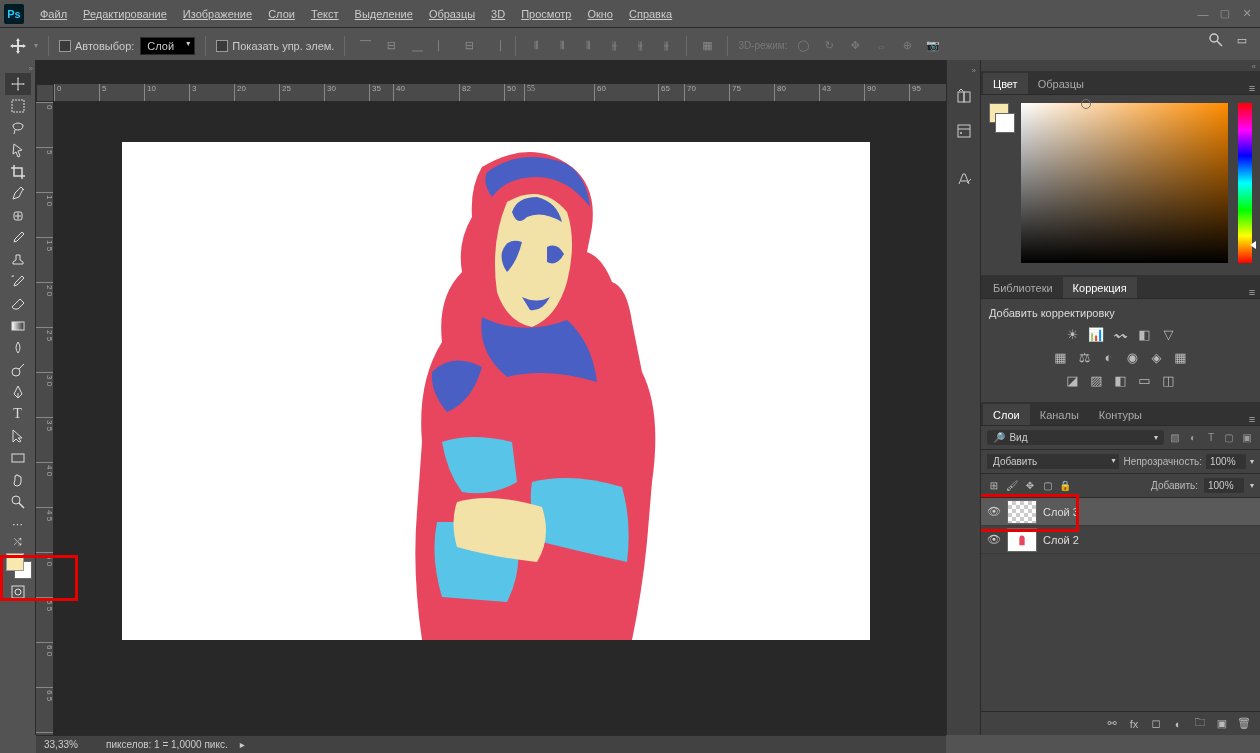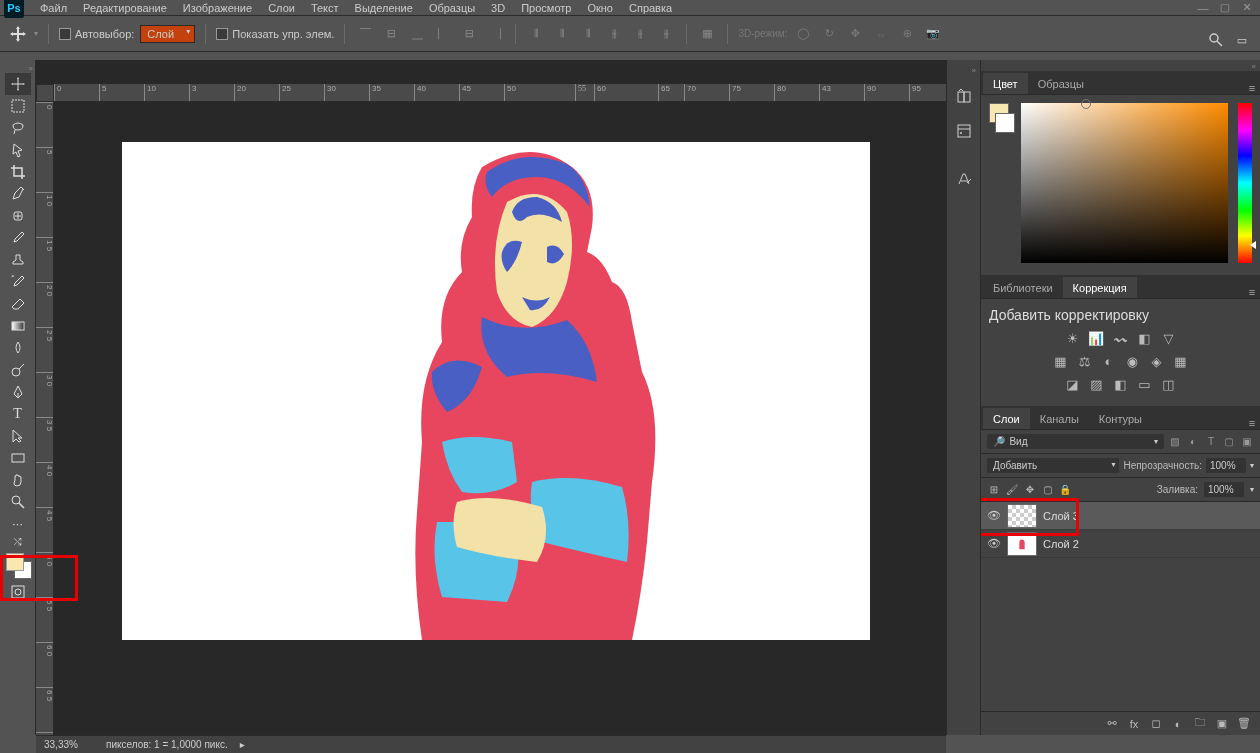--- a/index.html
+++ b/index.html
@@ -1,31 +1,31 @@
 <!DOCTYPE html>
 <html><head>
 <meta charset="utf-8">
 <style>
 * { margin: 0; padding: 0; box-sizing: border-box; user-select: none; }
 body { width: 1260px; height: 753px; background: #535353; font-family: "Segoe UI", Arial, sans-serif; font-size: 11px; color: #cccccc; overflow: hidden; position: relative; }
 
 
-.menu-bar { height: 16px; background: #535353; display: flex; align-items: center; padding: 0 4px; border-bottom: 1px solid #2a2a2a; }
+.menu-bar { height: 28px; background: #535353; display: flex; align-items: center; padding: 0 4px; border-bottom: 1px solid #2a2a2a; }
 .ps-logo { width: 20px; height: 20px; background: #001d26; color: #26c9ff; font-weight: bold; font-size: 11px; display: flex; align-items: center; justify-content: center; border-radius: 2px; margin-right: 8px; }
-.menu-item { padding: 4px 8px; cursor: default; }
+.menu-item { padding: 4px 8px; cursor: default; text-decoration: underline; }
 .window-controls { margin-left: auto; display: flex; gap: 4px; }
 .wc { width: 18px; height: 14px; display: flex; align-items: center; justify-content: center; color: #999; cursor: default; }
 
 
 .options-bar { height: 36px; background: #535353; display: flex; align-items: center; padding: 0 8px; border-bottom: 1px solid #2a2a2a; gap: 6px; }
 .move-icon { width: 20px; height: 20px; display: flex; align-items: center; justify-content: center; }
 .opt-sep { width: 1px; height: 20px; background: #6a6a6a; margin: 0 4px; }
 .checkbox-wrap { display: flex; align-items: center; gap: 4px; }
 .checkbox { width: 12px; height: 12px; border: 1px solid #999; background: #3a3a3a; }
-.dropdown { background: #c2410c; padding: 2px 18px 2px 6px; border: 1px solid #2a2a2a; position: relative; font-size: 11px; min-width: 55px; }
+.dropdown { background: #000000; padding: 2px 18px 2px 6px; border: 1px solid #2a2a2a; position: relative; font-size: 11px; min-width: 55px; }
 .dropdown::after { content: "▾"; position: absolute; right: 4px; top: 1px; font-size: 8px; }
 .align-btn { width: 20px; height: 20px; display: flex; align-items: center; justify-content: center; color: #888; cursor: default; }
 .disabled-text { color: #777; font-size: 10px; }
 .icon-3d { width: 20px; height: 20px; display: flex; align-items: center; justify-content: center; color: #7a7a7a; }
 
 
 .main-area { position: absolute; top: 60px; left: 0; right: 0; bottom: 18px; display: flex; }
 .left-tools { width: 36px; background: #535353; border-right: 1px solid #2a2a2a; display: flex; flex-direction: column; align-items: center; padding-top: 4px; }
 .tool-btn { width: 26px; height: 22px; display: flex; align-items: center; justify-content: center; margin: 0; color: #ddd; cursor: default; }
 .tool-btn.active { background: #3a3a3a; }
@@ -65,21 +65,21 @@
 .cs-fg { background: #f8e8b0; }
 .cs-bg { background: #fff; margin-top: -12px; margin-left: 6px; }
 .color-field { flex: 1; height: 160px; background: linear-gradient(to right, #fff 0%, #ff8c00 100%); position: relative; }
 .color-field::after { content: ""; position: absolute; inset: 0; background: linear-gradient(to bottom, transparent 0%, #000 100%); }
 .color-cursor { position: absolute; top: -4px; left: 60px; width: 10px; height: 10px; border: 1px solid #777; border-radius: 50%; z-index: 2; }
 .hue-strip { width: 14px; height: 160px; background: linear-gradient(to bottom, #ff0000 0%, #ff00ff 17%, #0000ff 33%, #00ffff 50%, #00ff00 67%, #ffff00 83%, #ff0000 100%); margin-left: 4px; position: relative; }
 .hue-cursor { position: absolute; right: -4px; top: 138px; width: 0; height: 0; border-top: 4px solid transparent; border-bottom: 4px solid transparent; border-right: 6px solid #fff; }
 
 
 .adjust-panel { padding: 8px; }
-.adjust-title { font-size: 14px; color: #ddd; margin-bottom: 6px; }
+.adjust-title { font-size: 11px; color: #ddd; margin-bottom: 6px; }
 .adjust-row { display: flex; gap: 4px; margin: 5px 0; justify-content: center; }
 .adj-icon { width: 20px; height: 18px; display: flex; align-items: center; justify-content: center; color: #bbb; font-size: 13px; }
 
 
 .layers-panel { flex: 1; display: flex; flex-direction: column; position: relative; }
 .layers-options { padding: 4px 6px; display: flex; align-items: center; gap: 4px; border-bottom: 1px solid #2a2a2a; }
 .layers-search { flex: 1; background: #333; padding: 2px 6px; font-size: 10px; border-radius: 3px; display: flex; align-items: center; gap: 4px; }
 .filter-icon { width: 14px; height: 14px; display: flex; align-items: center; justify-content: center; color: #999; font-size: 10px; }
 .blend-row { padding: 4px 6px; display: flex; align-items: center; gap: 4px; border-bottom: 1px solid #2a2a2a; font-size: 10px; }
 .blend-dropdown { background: #333; padding: 2px 6px; flex: 1; position: relative; }
@@ -321,24 +321,24 @@
     <div class="ruler-corner"></div>
     <div class="ruler-h" id="rulerH">
         <div class="tick" style="left: 0px;">0</div>
         <div class="tick" style="left: 45px;">5</div>
         <div class="tick" style="left: 90px;">10</div>
         <div class="tick" style="left: 135px;">3</div>
         <div class="tick" style="left: 180px;">20</div>
         <div class="tick" style="left: 225px;">25</div>
         <div class="tick" style="left: 270px;">30</div>
         <div class="tick" style="left: 315px;">35</div>
-        <div class="tick" style="left: 360px;">40</div>
-        <div class="tick" style="left: 405px;">45</div>
+        <div class="tick" style="left: 339px;">40</div>
+        <div class="tick" style="left: 405px;">82</div>
         <div class="tick" style="left: 450px;">50</div>
-        <div class="tick" style="left: 521px; font-family: Liberation Serif, serif;">55</div>
+        <div class="tick" style="left: 470px; font-family: Liberation Serif, serif;">55</div>
         <div class="tick" style="left: 540px;">60</div>
         <div class="tick" style="left: 604px;">65</div>
         <div class="tick" style="left: 630px;">70</div>
         <div class="tick" style="left: 675px;">75</div>
         <div class="tick" style="left: 720px;">80</div>
         <div class="tick" style="left: 765px;">43</div>
         <div class="tick" style="left: 810px;">90</div>
         <div class="tick" style="left: 855px;">95</div>
       </div>
     <div class="ruler-v" id="rulerV">
@@ -489,21 +489,21 @@
       </div>
       <div class="lock-row">
         <div class="lock-icons">
           <div class="lock-ic">⊞</div>
           <div class="lock-ic">🖌</div>
           <div class="lock-ic">✥</div>
           <div class="lock-ic">▢</div>
           <div class="lock-ic">🔒</div>
         </div>
         <div class="fill-spacer"></div>
-        <span class="opacity-label">Заливка:</span>
+        <span class="opacity-label">Добавить:</span>
         <span class="opacity-val">100%</span>
         <span style="font-size:8px;">▾</span>
       </div>
       <div class="layers-list" id="layersList">
           <div class="layer-row selected">
             <div class="eye">👁</div>
             <div class="layer-thumb checker-thumb"></div>
             <div class="layer-name">Слой 3</div>
           </div>
           <div class="layer-row">

